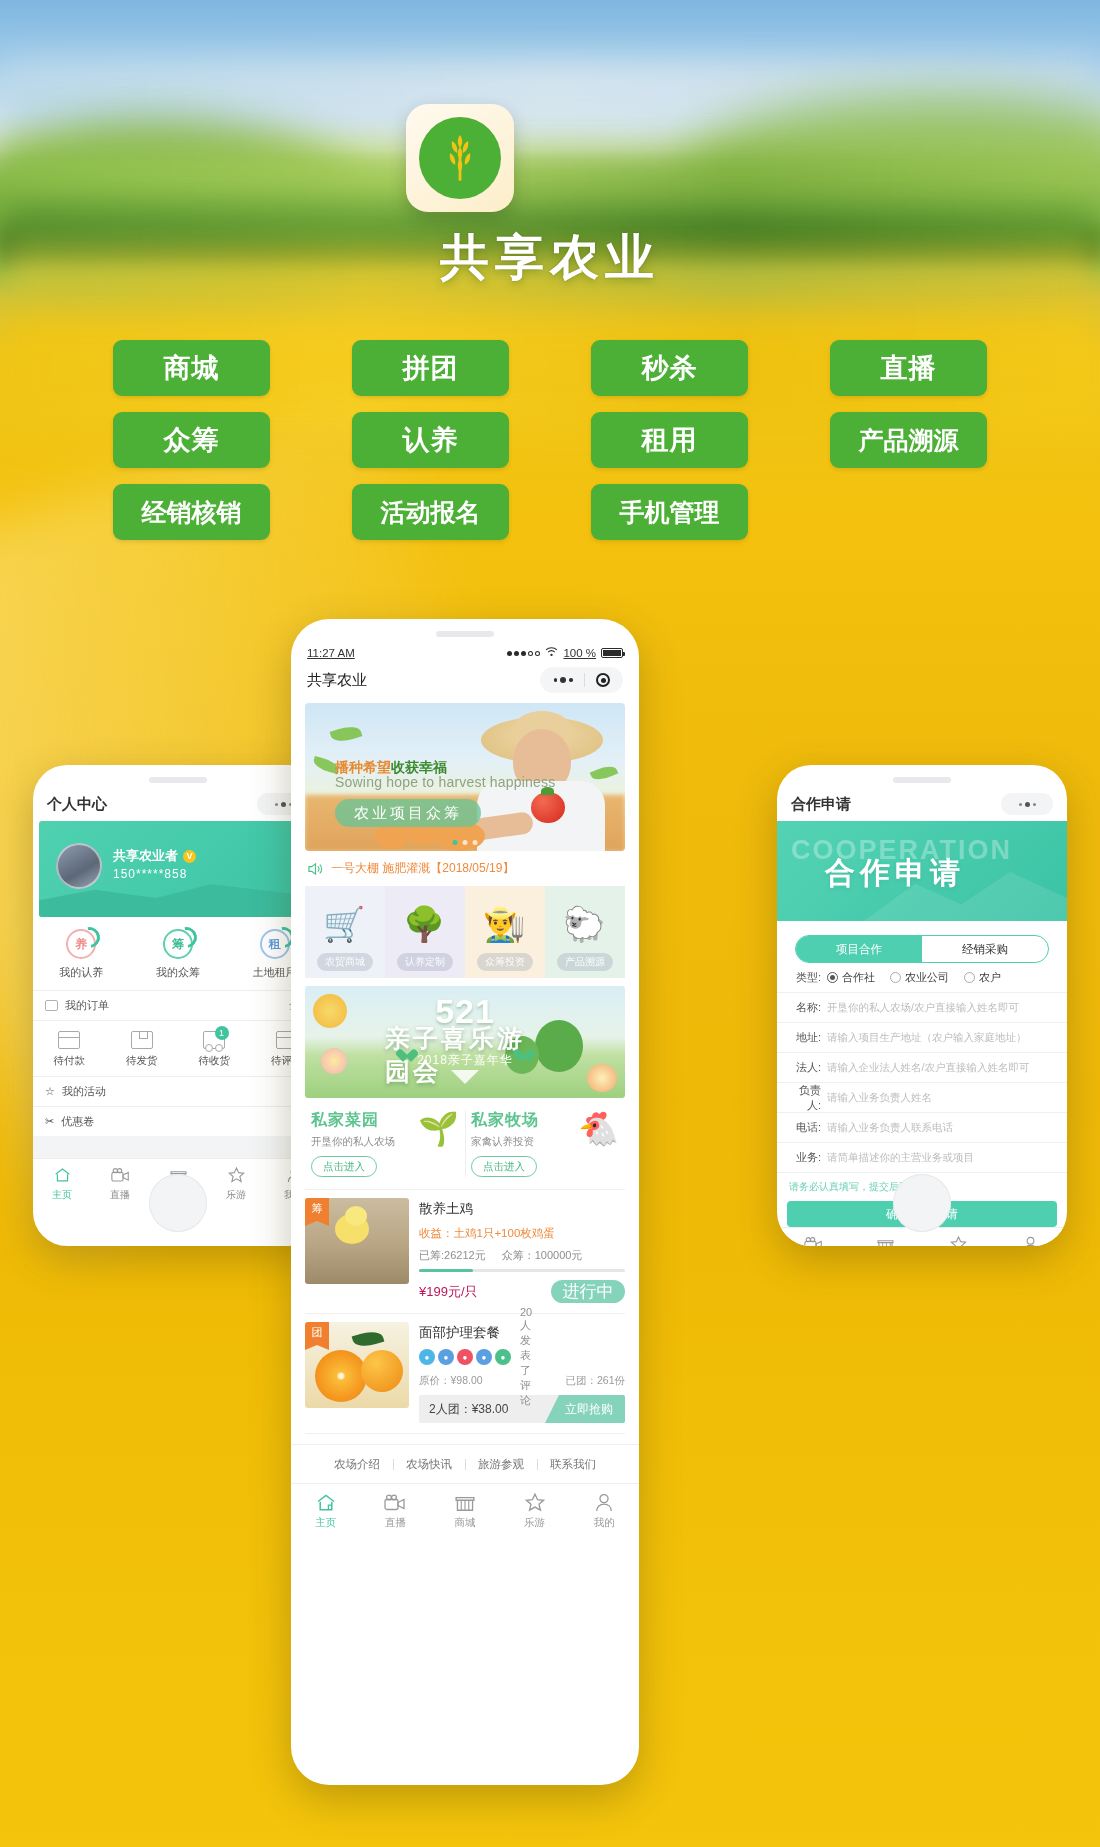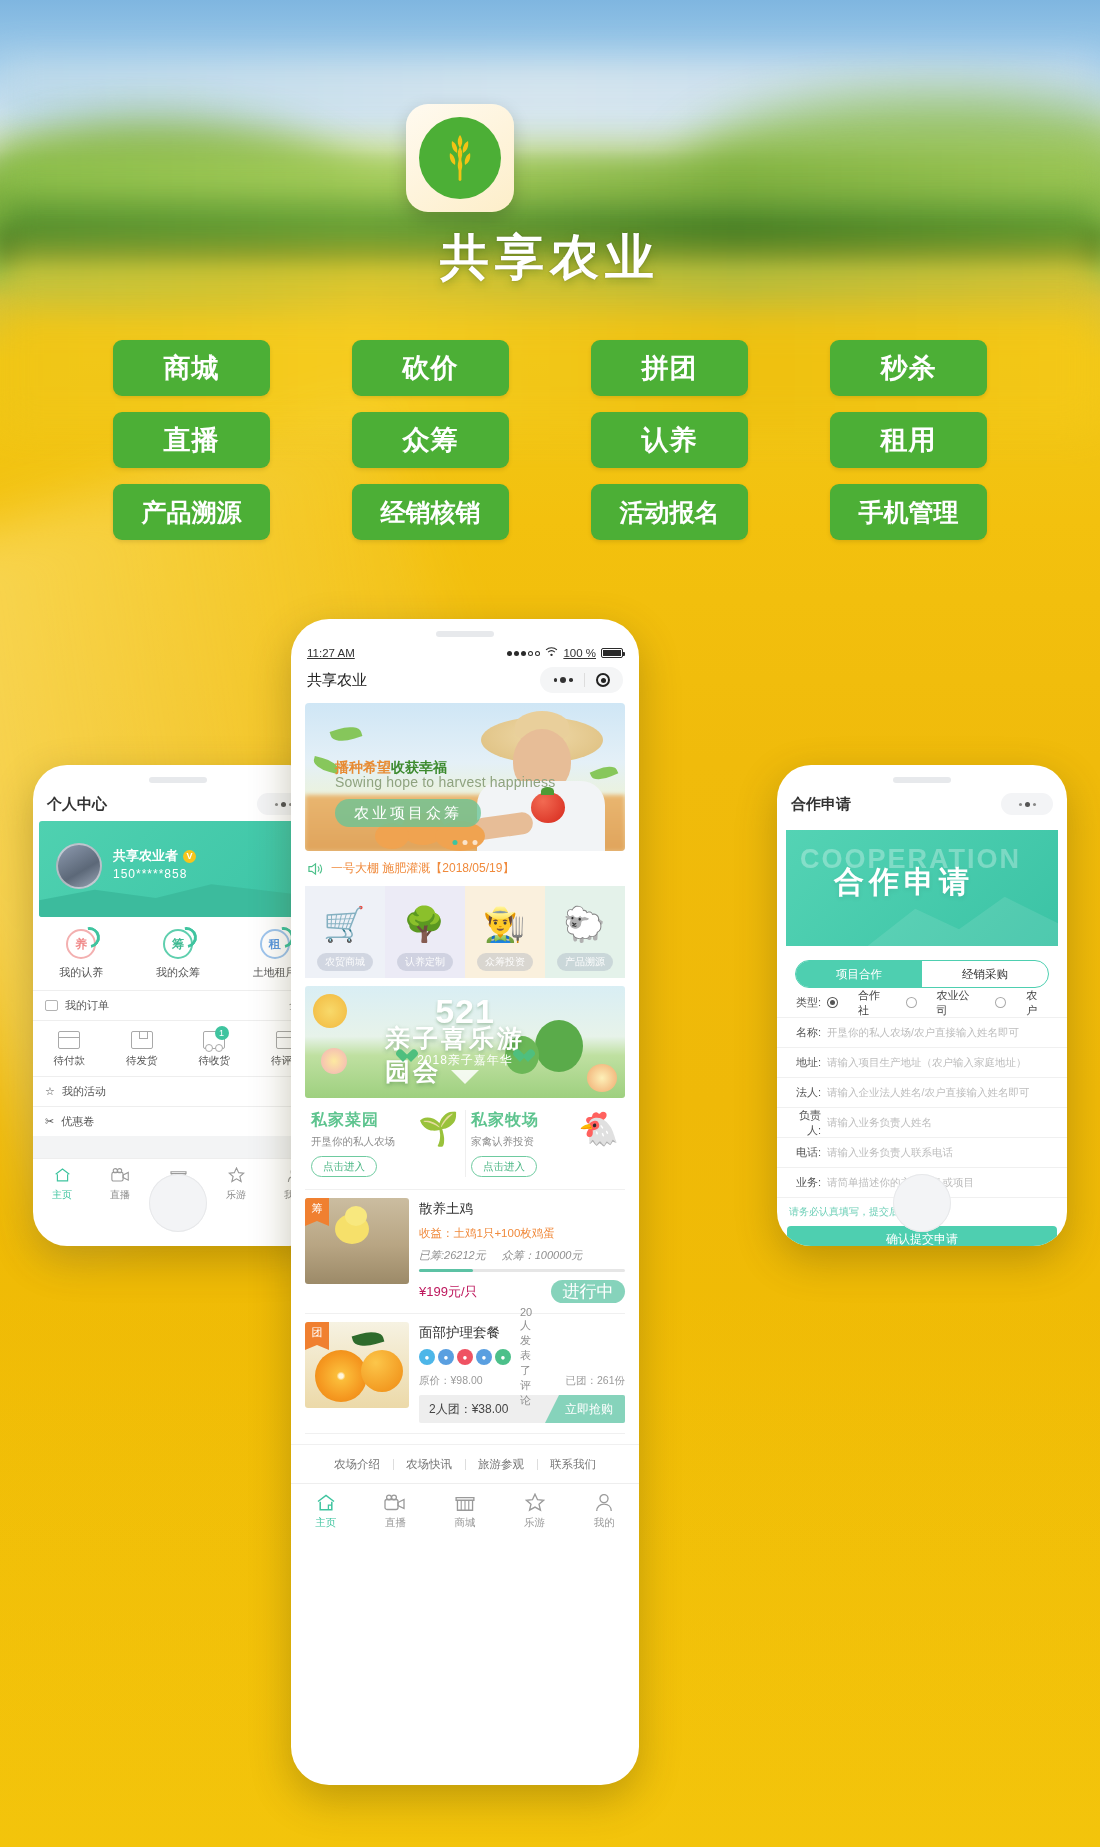--- a/index.html
+++ b/index.html
@@ -113,31 +113,31 @@
   .st-ic.truck::before{left:1px;}.st-ic.truck::after{right:1px;}
   .badge1{position:absolute;top:-5px;right:22px;width:14px;height:14px;border-radius:50%;background:#3fc49f;color:#fff;font-size:9px;display:flex;align-items:center;justify-content:center;}
   .gray-gap{height:22px;background:#f3f4f5;}
   .navbar{display:flex;border-top:1px solid #eee;padding:6px 0 8px;background:#fff;}
   .navbar>div{flex:1;text-align:center;font-size:10px;color:#8a8a8a;}
   .navbar .nv-ic{height:20px;margin-bottom:3px;display:flex;align-items:center;justify-content:center;}
   .navbar svg{display:block;}
   .navbar .active{color:#3fc49f;}
 
   
-  .coop-banner{height:116px;margin:9px;background:linear-gradient(135deg,#54d3b4,#3bc3a5);position:relative;overflow:hidden;}
+  .coop-banner{height:100px;margin:0;background:linear-gradient(135deg,#54d3b4,#3bc3a5);position:relative;overflow:hidden;}
   .coop-banner .ghost{position:absolute;left:14px;top:14px;font-size:27px;font-weight:bold;color:rgba(255,255,255,.30);letter-spacing:2px;}
   .coop-banner .cn{position:absolute;left:48px;top:32px;font-size:30px;color:#fff;font-weight:bold;letter-spacing:5px;text-shadow:0 2px 5px rgba(0,0,0,.08);}
   .coop-banner .mt{position:absolute;right:0;bottom:0;width:70%;height:60px;background:rgba(255,255,255,.10);clip-path:polygon(0 100%,25% 38%,48% 72%,72% 18%,100% 62%,100% 100%);}
   .seg{display:flex;margin:14px 18px 0;border:1.4px solid #4ecfb0;border-radius:15px;overflow:hidden;height:28px;font-size:11.5px;}
   .seg>div{flex:1;display:flex;align-items:center;justify-content:center;color:#333;}
   .seg>div.on{background:#4ecfb0;color:#fff;}
   .frow{display:flex;align-items:center;height:30px;padding:0 10px;border-bottom:1px solid #f0f0f0;font-size:11px;color:#666;gap:6px;}
   .flab{width:34px;text-align:right;flex:none;color:#555;}
   .fph{color:#bdbdbd;font-size:10.5px;white-space:nowrap;overflow:hidden;}
-  .radio{display:flex;align-items:center;gap:20px;color:#444;font-size:11px;margin-right:9px;}
+  .radio{display:flex;align-items:center;gap:4px;color:#444;font-size:11px;margin-right:9px;}
   .radio .dot{width:11px;height:11px;border-radius:50%;border:1.3px solid #aaa;display:inline-block;position:relative;}
   .radio.sel .dot{border-color:#555;}
   .radio.sel .dot::after{content:"";position:absolute;left:2px;top:2px;width:5px;height:5px;border-radius:50%;background:#555;}
   .note{font-size:10px;color:#6fd0b8;padding:7px 12px;}
   .submit{margin:0 10px;height:26px;border-radius:4px;background:#4ecfb0;color:#fff;display:flex;align-items:center;justify-content:center;font-size:12px;}
 
   
   .c-status{display:flex;align-items:center;padding:6px 16px 0;font-size:11.5px;color:#333;text-decoration:underline;}
   .c-status .right{margin-left:auto;display:flex;align-items:center;gap:5px;}
   .sigdots{display:flex;gap:2px;align-items:center;}
@@ -210,21 +210,21 @@
   .tf-s{font-size:10.5px;color:#8e8e8e;margin-top:4px;}
   .tf-b{margin-top:7px;width:66px;height:21px;border-radius:11px;border:1px solid #6ecba0;color:#4bb684;font-size:10.5px;display:flex;align-items:center;justify-content:center;}
   .tf-art{position:absolute;right:6px;top:14px;font-size:33px;line-height:1;}
 
   .prod{display:flex;margin:8px 14px 0;padding-bottom:10px;border-bottom:1px solid #f0f0f0;gap:10px;}
   .prod .thumb{width:104px;height:86px;border-radius:3px;position:relative;overflow:hidden;flex:none;}
   .prod .thumb .tag{position:absolute;left:0;top:0;width:24px;height:28px;background:#f08030;color:#fff;font-size:11px;display:flex;align-items:flex-start;justify-content:center;padding-top:3px;clip-path:polygon(0 0,100% 0,100% 100%,50% 82%,0 100%);}
   .p-info{flex:1;min-width:0;}
   .p-name{font-size:13.5px;color:#333;margin-top:2px;}
   .p-gain{font-size:11.5px;color:#f08a3c;margin-top:8px;}
-  .p-sub{font-size:11px;color:#8f8f8f;margin-top:7px;display:flex;gap:16px;font-style:italic;}
+  .p-sub{font-size:11px;color:#8f8f8f;margin-top:7px;display:flex;gap:16px;}
   .bar{height:3px;background:#e6e6e6;border-radius:2px;margin-top:6px;position:relative;}
   .bar i{position:absolute;left:0;top:0;bottom:0;border-radius:2px;background:#5cc2a4;}
   .p-foot{display:flex;align-items:center;margin-top:8px;}
   .p-price{font-size:13px;color:#be185d;}
   .p-btn{margin-left:auto;width:74px;height:23px;border-radius:12px;background:#86d3bb;color:#fff;font-size:17px;display:flex;align-items:center;justify-content:center;}
   .avatars{display:flex;align-items:center;gap:3px;margin-top:7px;}
   .avatars span{width:16px;height:16px;border-radius:50%;font-size:8px;color:#fff;display:flex;align-items:center;justify-content:center;}
   .avatars .cm{font-size:11px;color:#8f8f8f;margin-left:6px;}
   .p-line2{display:flex;font-size:10.5px;color:#9a9a9a;margin-top:9px;}
   .p-line2 .r{margin-left:auto;}
@@ -269,21 +269,20 @@
         <path d="M36 24c-4 2-6 7-5 12 4-2 6-7 5-12z"></path>
         <rect x="24.6" y="24" width="2.8" height="28" rx="1.4"></rect>
       </g>
     </svg>
   </div>
 </div>
 <div id="app-title">共享农业</div>
 
 <div id="feature-grid">
   <div class="feat-btn">商城</div>
-  <div class="feat-btn">砍价</div>
   <div class="feat-btn">拼团</div>
   <div class="feat-btn">秒杀</div>
   <div class="feat-btn">直播</div>
   <div class="feat-btn">众筹</div>
   <div class="feat-btn">认养</div>
   <div class="feat-btn">租用</div>
   <div class="feat-btn w4">产品溯源</div>
   <div class="feat-btn w4">经销核销</div>
   <div class="feat-btn w4">活动报名</div>
   <div class="feat-btn w4">手机管理</div>

